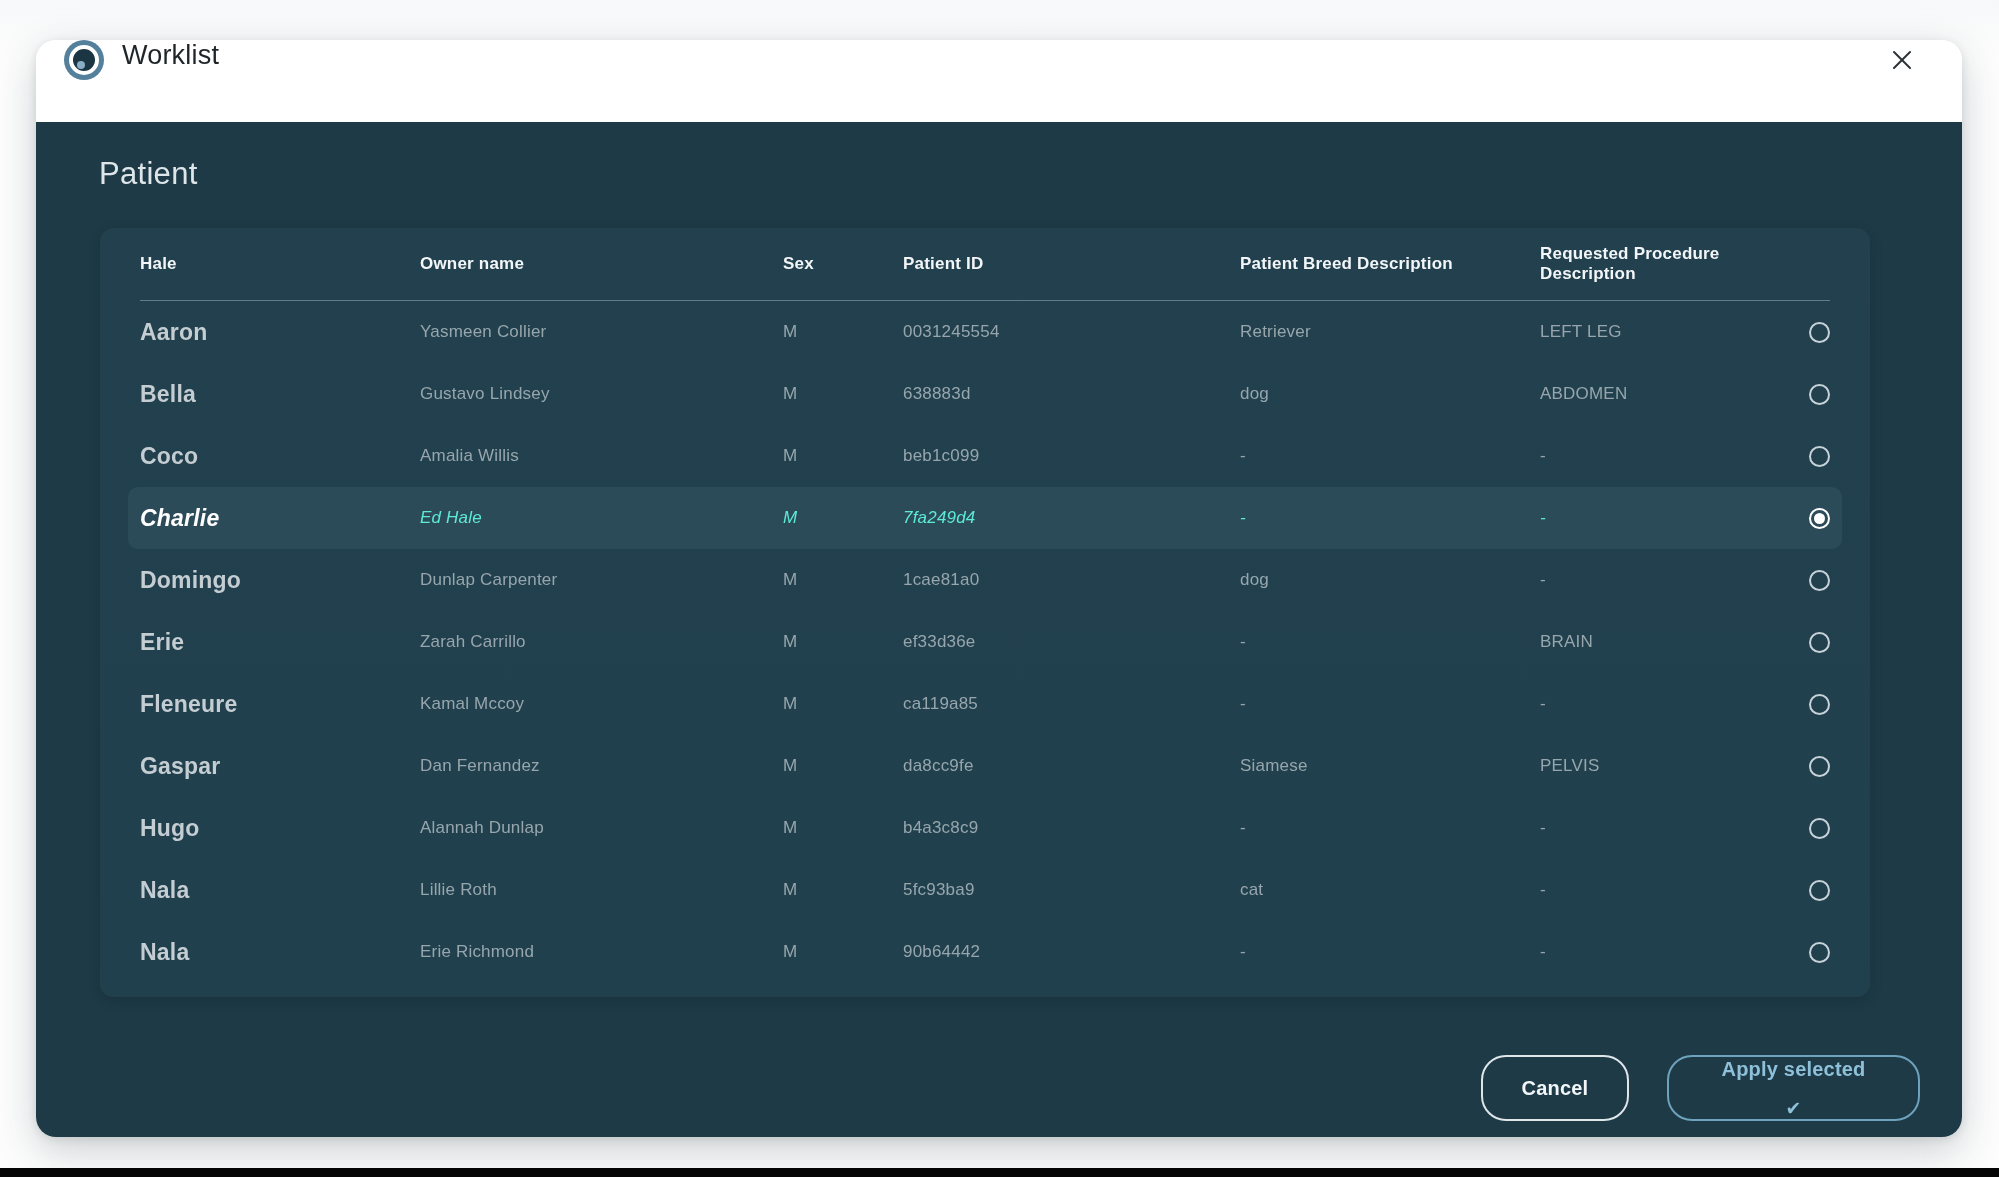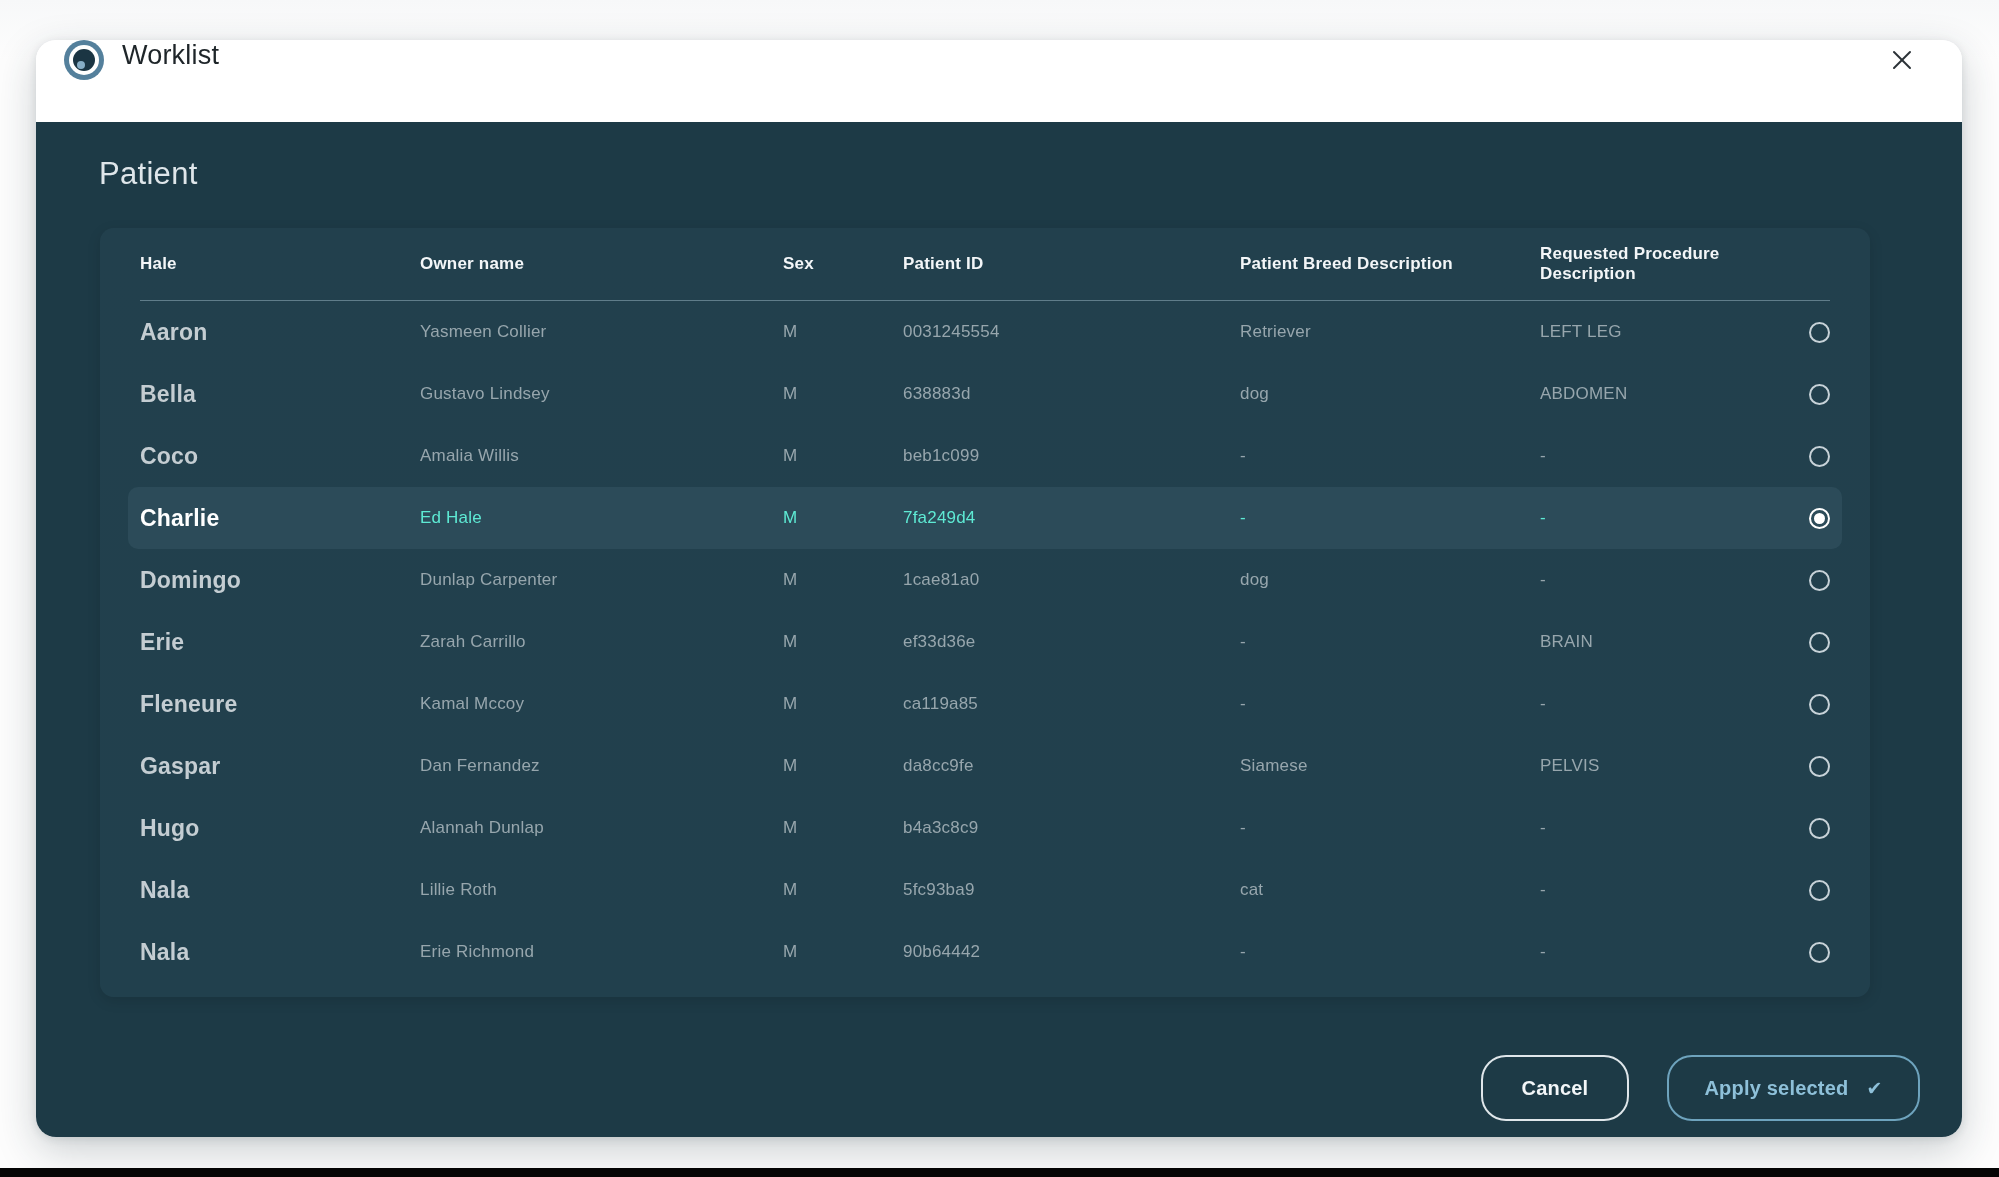--- a/index.html
+++ b/index.html
@@ -122,20 +122,21 @@
   }
   .trow {
     height: 62px;
     margin: 0 -12px;
     padding: 0 12px;
     border-radius: 10px;
     cursor: pointer;
   }
   .trow.selected {
     background: #2c4b59;
+    font-style: italic;
   }
   .td {
     font-size: 17px;
     color: #97a6ad;
     letter-spacing: 0.2px;
     white-space: nowrap;
     overflow: hidden;
     text-overflow: ellipsis;
   }
   .td.name {
@@ -192,20 +193,21 @@
   .btn-cancel {
     width: 148px;
     border: 2px solid #dfe6ea;
     color: #f2f6f8;
   }
   .btn-apply {
     width: 253px;
     border: 2px solid #6ea3bd;
     color: #8ec0d9;
     gap: 18px;
+    flex-direction: column;
   }
   .btn-apply .check {
     font-size: 19px;
     line-height: 1;
   }
 </style>
 </head>
 <body>
 
 <div class="screen">

